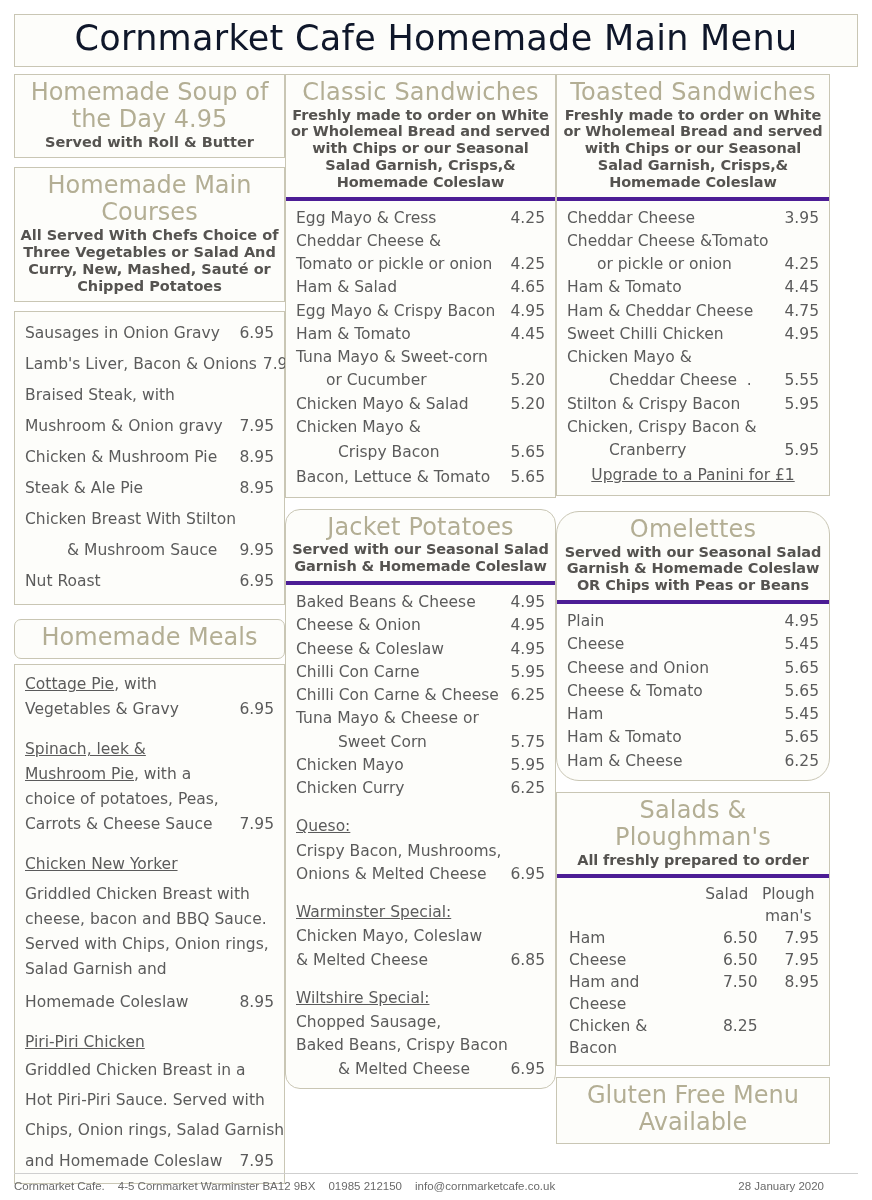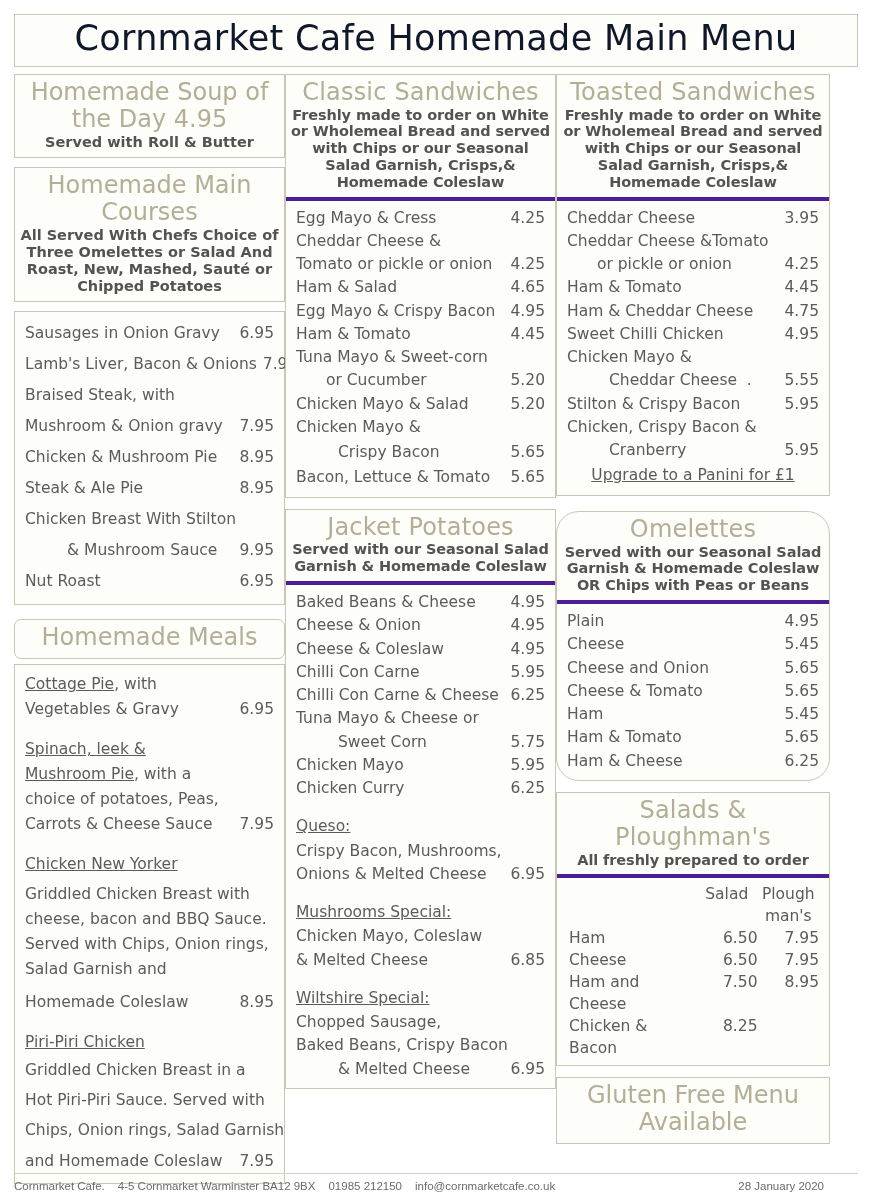--- a/index.html
+++ b/index.html
@@ -187,21 +187,21 @@
     <div class="col col-left">
 
       <div class="solo-box">
         <h2>Homemade Soup of the Day 4.95</h2>
         <div class="sub">Served with Roll &amp; Butter</div>
       </div>
 
       <div>
         <div class="solo-box" style="margin-bottom:9px;">
           <h2>Homemade Main Courses</h2>
-          <div class="sub">All Served With Chefs Choice of Three Omelettes or Salad And Roast, New, Mashed, Sauté or Chipped Potatoes</div>
+          <div class="sub">All Served With Chefs Choice of Three Vegetables or Salad And Curry, New, Mashed, Sauté or Chipped Potatoes</div>
         </div>
         <div class="box">
           <div class="items items-mc">
             <div class="row"><span class="nm">Sausages in Onion Gravy</span><span class="pr">6.95</span></div>
             <div class="row"><span class="nm">Lamb's Liver, Bacon &amp; Onions</span><span class="pr">7.95</span></div>
             <div class="row"><span class="nm">Braised Steak, with</span><span class="pr"></span></div>
             <div class="row"><span class="nm">Mushroom &amp; Onion gravy</span><span class="pr">7.95</span></div>
             <div class="row"><span class="nm">Chicken &amp; Mushroom Pie</span><span class="pr">8.95</span></div>
             <div class="row"><span class="nm">Steak &amp; Ale Pie</span><span class="pr">8.95</span></div>
             <div class="row"><span class="nm">Chicken Breast With Stilton</span><span class="pr"></span></div>
@@ -267,21 +267,21 @@
           <div class="row"><span class="nm">Ham &amp; Tomato</span><span class="pr">4.45</span></div>
           <div class="row"><span class="nm">Tuna Mayo &amp; Sweet-corn</span><span class="pr"></span></div>
           <div class="row indent-sm"><span class="nm">or Cucumber</span><span class="pr">5.20</span></div>
           <div class="row"><span class="nm">Chicken Mayo &amp; Salad</span><span class="pr">5.20</span></div>
           <div class="row"><span class="nm">Chicken Mayo &amp;</span><span class="pr"></span></div>
           <div class="row indent" style="line-height:1.75"><span class="nm">Crispy Bacon</span><span class="pr">5.65</span></div>
           <div class="row"><span class="nm">Bacon, Lettuce &amp; Tomato</span><span class="pr">5.65</span></div>
         </div>
       </div>
 
-      <div class="box" style="margin-top:2px;">
+      <div class="box" style="margin-top:2px;border-radius:15px;">
         <div class="hdr">
           <h2>Jacket Potatoes</h2>
           <div class="sub">Served with our Seasonal Salad Garnish &amp; Homemade Coleslaw</div>
         </div>
         <div class="items">
           <div class="row"><span class="nm">Baked Beans &amp; Cheese</span><span class="pr">4.95</span></div>
           <div class="row"><span class="nm">Cheese &amp; Onion</span><span class="pr">4.95</span></div>
           <div class="row"><span class="nm">Cheese &amp; Coleslaw</span><span class="pr">4.95</span></div>
           <div class="row"><span class="nm">Chilli Con Carne</span><span class="pr">5.95</span></div>
           <div class="row"><span class="nm">Chilli Con Carne &amp; Cheese</span><span class="pr">6.25</span></div>
@@ -291,21 +291,21 @@
           <div class="row"><span class="nm">Chicken Curry</span><span class="pr">6.25</span></div>
 
           <div class="gap-md"></div>
 
           <div class="sub-head">Queso: </div>
           <div class="row"><span class="nm">Crispy Bacon, Mushrooms,</span><span class="pr"></span></div>
           <div class="row"><span class="nm">Onions &amp; Melted Cheese</span><span class="pr">6.95</span></div>
 
           <div class="gap-md"></div>
 
-          <div class="sub-head">Mushrooms Special:</div>
+          <div class="sub-head">Warminster Special:</div>
           <div class="row"><span class="nm">Chicken Mayo, Coleslaw</span><span class="pr"></span></div>
           <div class="row"><span class="nm">&amp; Melted Cheese</span><span class="pr">6.85</span></div>
 
           <div class="gap-md"></div>
 
           <div class="sub-head">Wiltshire Special:</div>
           <div class="row"><span class="nm">Chopped Sausage,</span><span class="pr"></span></div>
           <div class="row"><span class="nm">Baked Beans, Crispy Bacon</span><span class="pr"></span></div>
           <div class="row indent"><span class="nm">&amp; Melted Cheese</span><span class="pr">6.95</span></div>
         </div>

